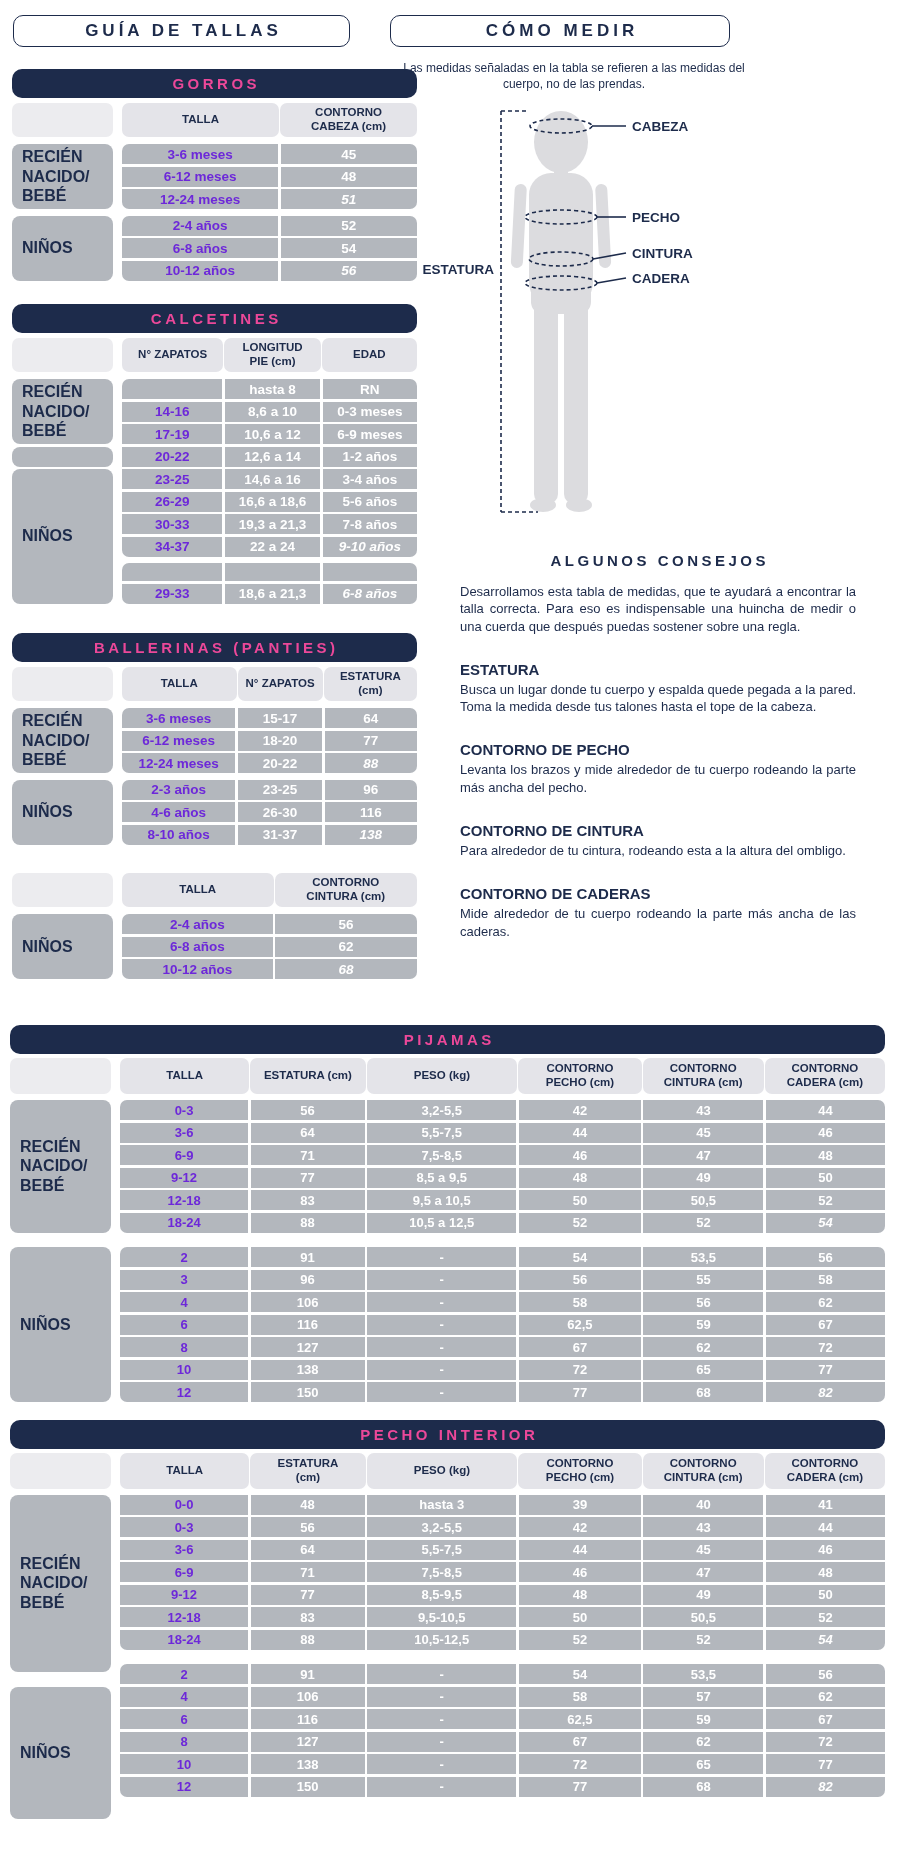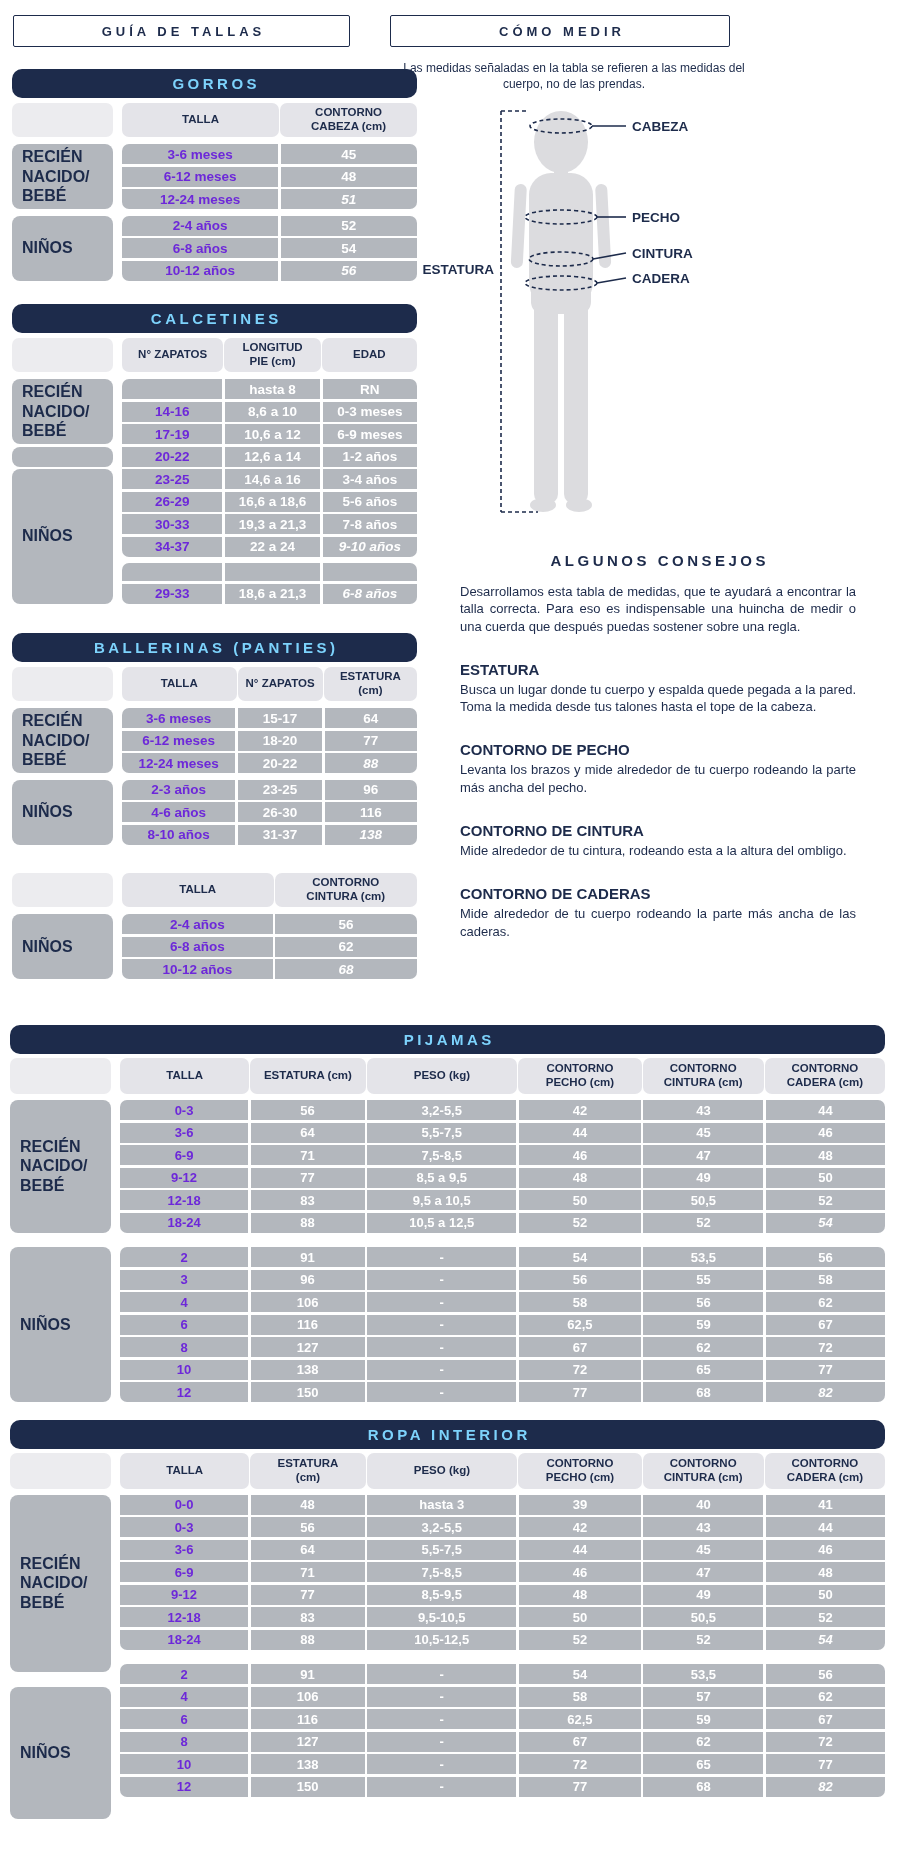--- a/index.html
+++ b/index.html
@@ -6,38 +6,38 @@
   body{
     width:900px;height:1856px;position:relative;background:#fff;overflow:hidden;
     font-family:"Liberation Sans","DejaVu Sans",sans-serif;color:#1D2B4B;
     -webkit-font-smoothing:antialiased;
   }
   .col-left{position:absolute;left:12px;top:15px;width:405px;}
   .col-right{position:absolute;left:388px;top:0;width:505px;}
   .col-main{position:absolute;left:10px;top:1025px;width:875px;}
 
   .title-box{
-    border:1.5px solid #1D2B4B;border-radius:2px;background:#fff;height:30px;
+    border:1.5px solid #1D2B4B;border-radius:10px;background:#fff;height:30px;
     display:flex;align-items:center;justify-content:center;
-    font-weight:bold;font-size:13px;letter-spacing:4px;text-indent:4px;
+    font-weight:bold;font-size:17px;letter-spacing:4px;text-indent:4px;
   }
   .guia-box{width:335px;margin-left:1px;}
   .como-box{width:338px;margin-left:2px;margin-top:15px;}
 
   
   .tbl{width:100%;}
   [data-table-host="gorros"]{--cols:156fr 136fr;margin-top:22px;}
   [data-table-host="calcetines"]{--cols:100fr 95fr 94fr;margin-top:21px;}
   [data-table-host="ballerinas"]{--cols:113fr 84fr 92fr;margin-top:27px;}
   [data-table-host="cinturones"]{--cols:150fr 141fr;margin-top:26px;}
   [data-table-host="pijamas"],[data-table-host="ropa_interior"]{--cols:127fr 113fr 148fr 121fr 119fr 118fr;}
   [data-table-host="ropa_interior"]{margin-top:15px;}
 
   .tbl-bar{
-    background:#1D2B4B;color:#7dd3fc;border-radius:10px;height:29px;
+    background:#1D2B4B;color:#ec4899;border-radius:10px;height:29px;
     display:flex;align-items:center;justify-content:center;
     font-weight:bold;font-size:15px;letter-spacing:3.5px;text-indent:3.5px;
     margin-bottom:5px;
   }
   .tbl-lg .tbl-bar{margin-bottom:4px;}
   .tbl-head{display:flex;align-items:stretch;margin-bottom:7px;}
   .tbl-lg .tbl-head{margin-bottom:6px;}
   .corner{width:101px;flex:none;margin-right:9px;background:#ECECEF;border-radius:7px;}
   .heads{flex:1;display:grid;grid-template-columns:var(--cols);column-gap:1px;}
   .hcell{
@@ -329,21 +329,21 @@
 
   <div class="consejos">
     <h3 class="consejos-title">ALGUNOS CONSEJOS</h3>
     <p>Desarrollamos esta tabla de medidas, que te ayudará a encontrar la talla correcta. Para eso es indispensable una huincha de medir o una cuerda que después puedas sostener sobre una regla.</p>
     <div id="consejos-sections">
         <h4>ESTATURA</h4>
         <p>Busca un lugar donde tu cuerpo y espalda quede pegada a la pared. Toma la medida desde tus talones hasta el tope de la cabeza.</p>
         <h4>CONTORNO DE PECHO</h4>
         <p>Levanta los brazos y mide alrededor de tu cuerpo rodeando la parte más ancha del pecho.</p>
         <h4>CONTORNO DE CINTURA</h4>
-        <p>Mide alrededor de tu cintura, rodeando esta a la altura del ombligo.</p>
+        <p>Para alrededor de tu cintura, rodeando esta a la altura del ombligo.</p>
         <h4>CONTORNO DE CADERAS</h4>
         <p>Mide alrededor de tu cuerpo rodeando la parte más ancha de las caderas.</p>
       </div>
   </div>
 </div>
 
 <div class="col-main">
   <section class="tbl tbl-lg" data-table-host="pijamas">
       <div class="tbl-bar">PIJAMAS</div>
       <div class="tbl-head">
@@ -469,21 +469,21 @@
             <div class="cell">150</div>
             <div class="cell">-</div>
             <div class="cell">77</div>
             <div class="cell">68</div>
             <div class="cell">82</div>
           </div>
         </div>
       </div>
     </section>
   <section class="tbl tbl-lg" data-table-host="ropa_interior">
-      <div class="tbl-bar">ROPA INTERIOR</div>
+      <div class="tbl-bar">PECHO INTERIOR</div>
       <div class="tbl-head">
         <div class="corner"></div>
         <div class="heads">
           <div class="hcell">TALLA</div>
           <div class="hcell">ESTATURA
 (cm)</div>
           <div class="hcell">PESO (kg)</div>
           <div class="hcell">CONTORNO
 PECHO (cm)</div>
           <div class="hcell">CONTORNO

